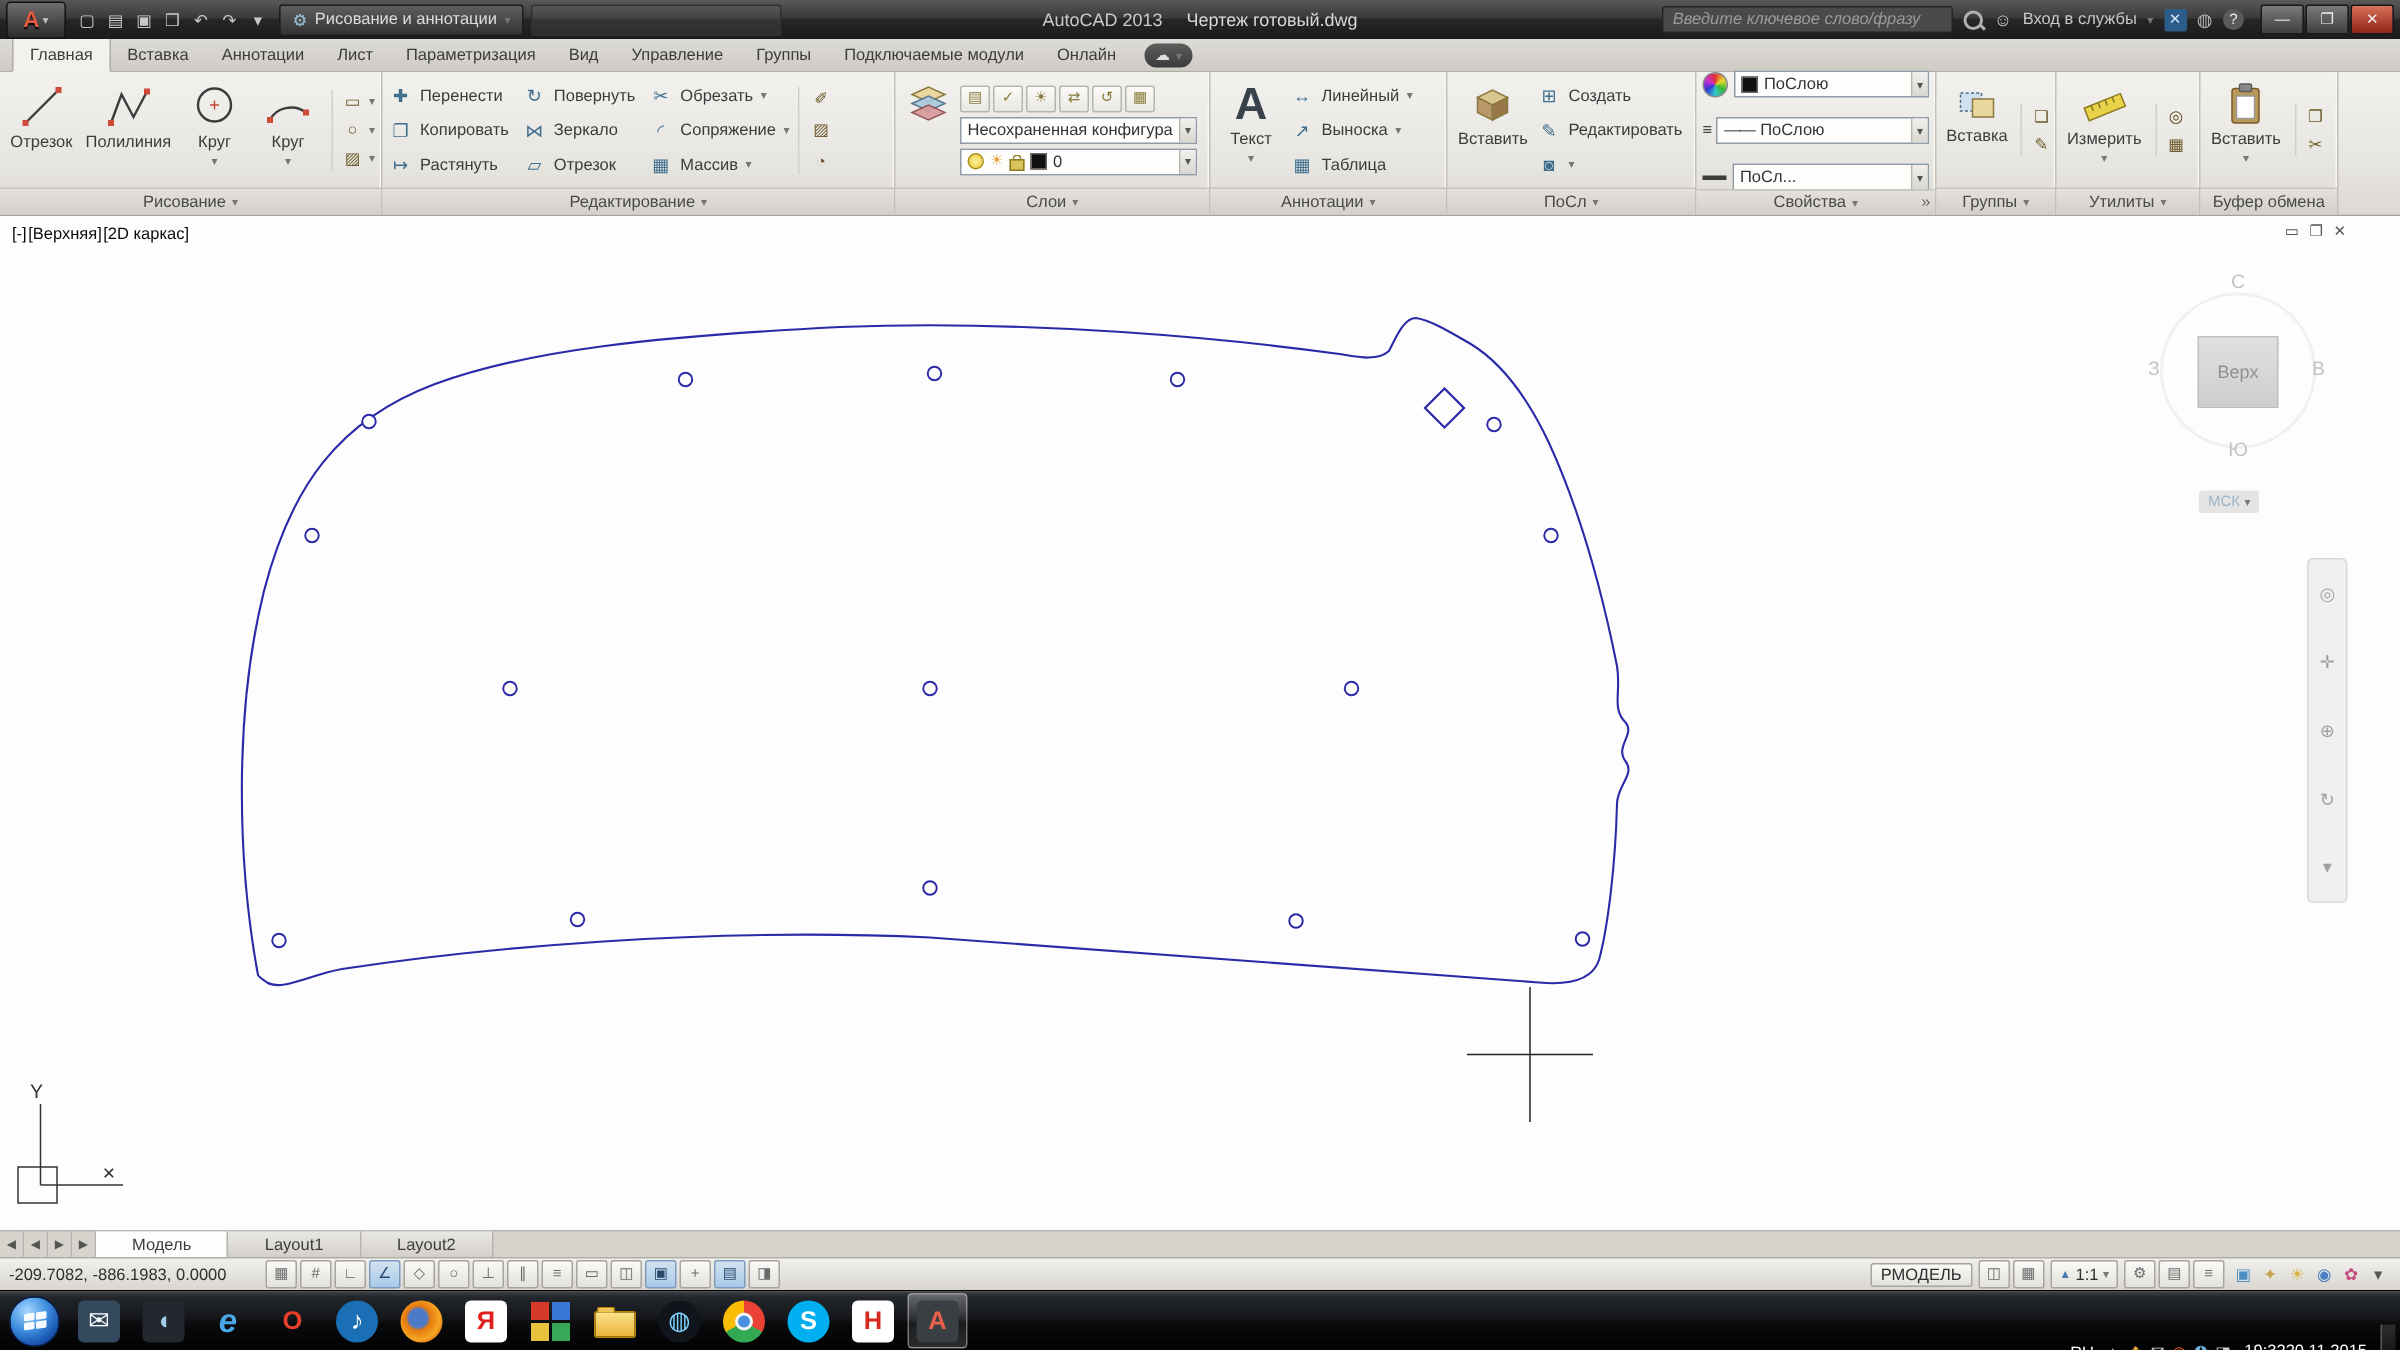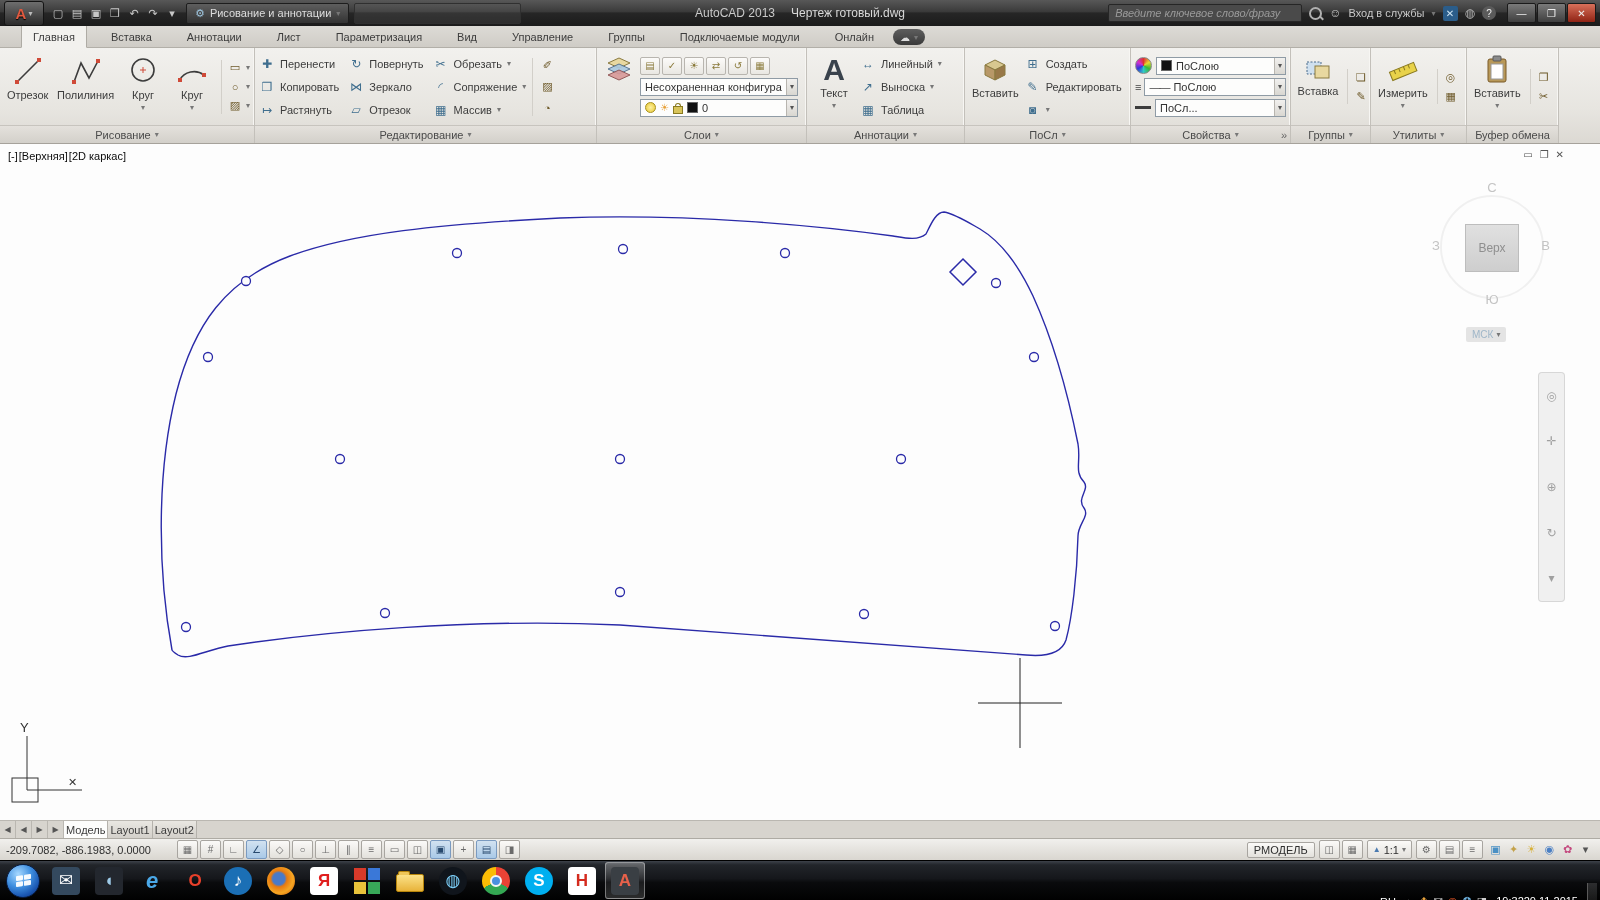--- a/index.html
+++ b/index.html
@@ -35,21 +35,21 @@
   .helpicon{width:14px;height:14px;border-radius:50%;background:#5a5a5a;color:#eee;display:flex;align-items:center;justify-content:center;font-size:10px;}
   .winbtns{display:flex;gap:1px;margin-left:4px;}
   .winbtn{width:27px;height:18px;background:linear-gradient(#7a7a7a,#3f3f3f);border:1px solid #1a1a1a;border-radius:2px;
     color:#eee;font-size:10px;display:flex;align-items:center;justify-content:center;}
   .winbtn.close{background:linear-gradient(#d8705a,#8f2314);}
 
   
   .tabrow{position:absolute;left:0;top:26px;width:100%;height:22px;box-sizing:border-box;
     background:linear-gradient(#dddbd6,#cfccc6);border-bottom:1px solid #b2afa8;display:flex;align-items:flex-end;padding-left:8px;}
   .tabs{display:flex;align-items:flex-end;height:100%;}
-  .rtab{padding:16px 11px 4px;color:#3c3c3c;border-radius:3px 3px 0 0;line-height:12px;margin-left:13px;}
+  .rtab{padding:16px 11px 4px;color:#3c3c3c;border-radius:3px 3px 0 0;line-height:12px;}
   .rtab.active{background:#f2f1ee;border:1px solid #aeaba4;border-bottom:1px solid #f2f1ee;margin-bottom:-1px;}
   .tab-extra{margin-left:8px;margin-bottom:2px;height:16px;display:flex;align-items:center;gap:4px;padding:0 7px;
     background:linear-gradient(#5e5e5e,#3a3a3a);border-radius:8px;color:#ddd;font-size:10px;}
 
   
   .ribbon{position:absolute;left:0;top:48px;width:100%;height:96px;box-sizing:border-box;
     background:linear-gradient(#f2f1ee,#e7e5e0 65%,#dcd9d3);border-bottom:1px solid #a6a29b;display:flex;}
   .panel{display:flex;flex-direction:column;border-right:1px solid #c3c0ba;box-shadow:inset -1px 0 0 #f7f6f3;box-sizing:border-box;flex:0 0 auto;}
   .pbody{height:78px;display:flex;align-items:center;padding:1px 4px;gap:3px;box-sizing:border-box;}
   .pcap{height:17px;display:flex;align-items:center;justify-content:center;gap:4px;color:#4a4a4a;
@@ -99,21 +99,21 @@
   .vc-ucs{position:absolute;left:38px;top:153px;height:15px;padding:0 6px;background:#e4e4e4;border-radius:2px;
     color:#9fb6c8;font-size:10px;display:flex;align-items:center;gap:3px;}
   .navbar{position:absolute;left:1538px;top:228px;width:25px;height:228px;background:rgba(185,185,185,.18);
     border:1px solid rgba(150,150,150,.28);border-radius:4px;display:flex;flex-direction:column;align-items:center;
     justify-content:space-around;color:#a0a0a0;font-size:12px;}
 
   
   .ltabs{position:absolute;left:0;top:820px;width:100%;height:18px;background:#d7d4ce;border-top:1px solid #bab7b1;
     display:flex;align-items:stretch;box-sizing:border-box;}
   .lnav{width:15px;display:flex;align-items:center;justify-content:center;color:#555;font-size:8px;border-right:1px solid #bab7b1;}
-  .ltab{padding:0 2px;display:flex;align-items:center;border-right:1px solid #b5b2ac;background:linear-gradient(#e9e7e2,#d3d0ca);}
+  .ltab{padding:0 24px;display:flex;align-items:center;border-right:1px solid #b5b2ac;background:linear-gradient(#e9e7e2,#d3d0ca);}
   .ltab.active{background:#fdfdfc;}
 
   
   .statusbar{position:absolute;left:0;top:838px;width:100%;height:22px;box-sizing:border-box;
     background:linear-gradient(#f1f0ed,#d9d6d0);border-top:1px solid #aeaba4;display:flex;align-items:center;padding:0 6px;gap:3px;}
   .coords{min-width:168px;color:#2e2e2e;}
   .stgl{width:19px;height:17px;border:1px solid #a8a5a0;border-radius:2px;background:linear-gradient(#fbfaf8,#e3e1dc);
     color:#6a6a6a;font-size:10px;display:flex;align-items:center;justify-content:center;}
   .stgl.on{background:linear-gradient(#d2e2f0,#a9c9e8);border-color:#7a9ac0;color:#27496e;}
   .sb-right{margin-left:auto;display:flex;align-items:center;gap:4px;}
@@ -430,21 +430,21 @@
         </div>
       </div>
       <div class="pcap">
         <span>ПоСл</span>
         <span class="caret">▾</span>
       </div>
     </div>
 
     <div class="panel" style="width:160px">
       <div class="pbody">
-        <div style="display:flex;flex-direction:column;gap:3px;width:100%;">
+        <div style="display:flex;flex-direction:column;gap:13px;width:100%;">
           <div style="display:flex;align-items:center;gap:4px;">
             <span class="colorwheel"></span>
             <div class="dropdown" style="flex:1">
               <span class="swatch"></span>
               <span>ПоСлою</span>
               <span class="dd-caret">▾</span>
             </div>
           </div>
           <div style="display:flex;align-items:center;gap:4px;">
             <span class="ltglyph">≡</span>

